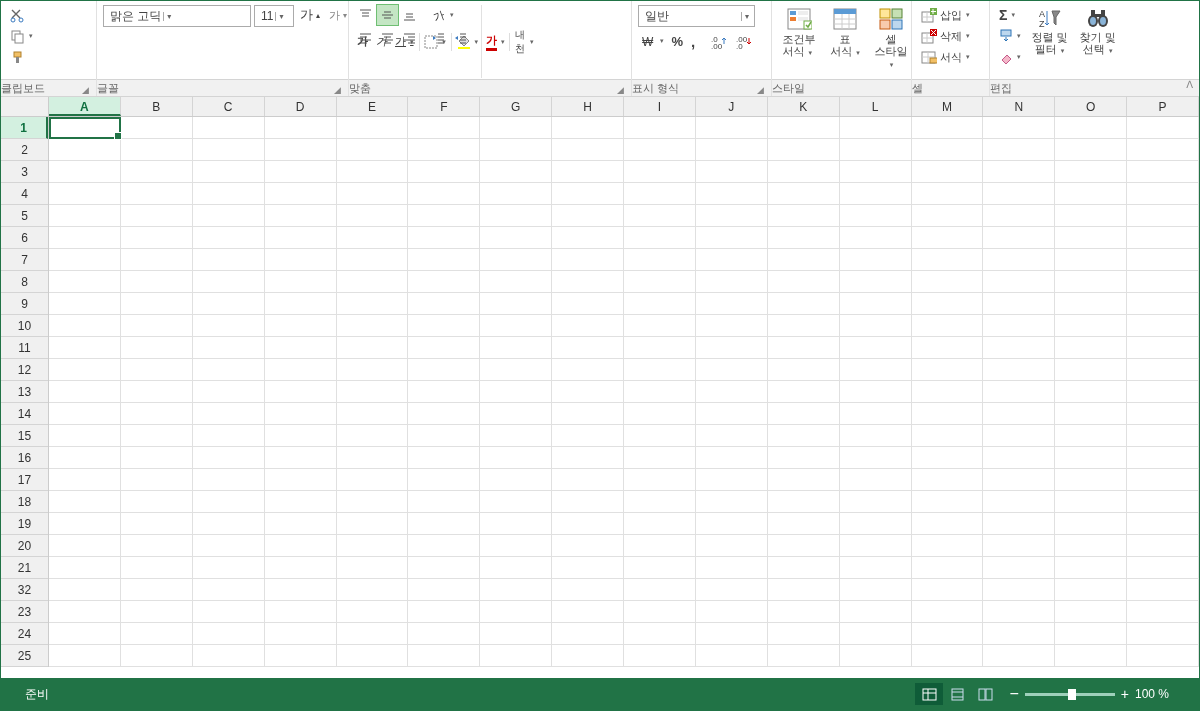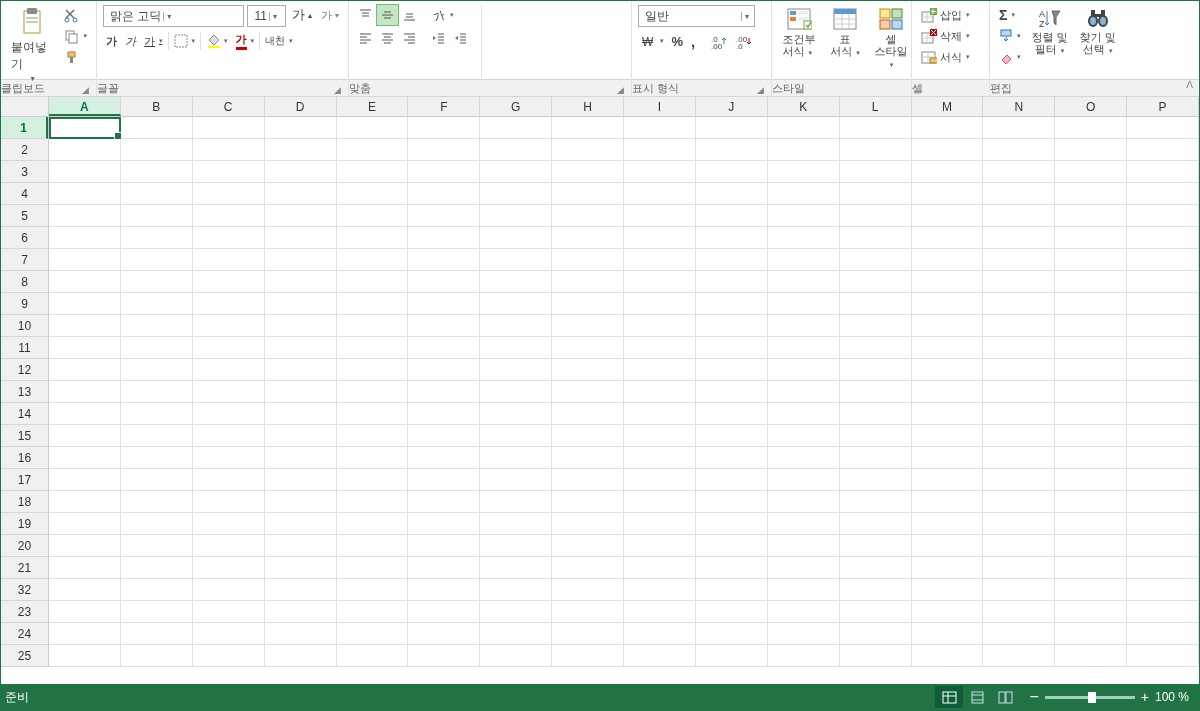--- a/index.html
+++ b/index.html
@@ -24,51 +24,39 @@
 .ch{width:72px;text-align:center;line-height:20px;border-right:1px solid #d4d4d4;font-size:12px;color:#333}
 .ch.sel-col{background:#d3f0e0;border-bottom:2px solid #217346;font-weight:bold;color:#0f7040}
 .rowhdrs{position:absolute;left:0;top:20px;width:48px;background:#f0f0f0;border-right:1px solid #ccc}
 .rh{height:22px;text-align:center;line-height:22px;border-bottom:1px solid #d4d4d4;font-size:12px;color:#333}
 .rh.sel-row{background:#d3f0e0;border-right:2px solid #217346;font-weight:bold;color:#0f7040}
 .cells{position:absolute;left:48px;top:20px;right:0;bottom:0}
 .row{display:flex;height:22px}
 .cell{width:72px;height:22px;border-right:1px solid #e0e0e0;border-bottom:1px solid #e0e0e0}
 .cursor{position:absolute;left:48px;top:20px;width:72px;height:22px;border:2px solid #217346;pointer-events:none;background:rgba(255,255,255,0)}
 .cursor::after{content:"";position:absolute;right:-3px;bottom:-3px;width:6px;height:6px;background:#217346;border:1px solid #fff}
-.status{position:absolute;bottom:0;left:0;right:0;height:26px;background:#217346;color:#fff;display:flex;align-items:center;justify-content:space-between;padding:0 4px;font-size:12px}
+.status{position:absolute;bottom:0;left:0;right:0;height:32px;background:#217346;color:#fff;display:flex;align-items:center;justify-content:space-between;padding:0 24px;font-size:12px}
 .status-right{display:flex;align-items:center;gap:10px}
 .view-btns{display:flex;gap:0}
 .vb{width:28px;height:22px;display:flex;align-items:center;justify-content:center;cursor:pointer;color:#d0e8dc}
 .vb.active{background:#0f5c38;color:#fff}
 .zoom{display:flex;align-items:center;gap:6px}
 .zslider{width:90px;height:3px;background:#9fd0bb;position:relative}
 .zslider::before{content:"";position:absolute;left:50%;top:-3px;width:2px;height:9px;background:#cfe8dc}
 .zthumb{position:absolute;left:48%;top:-4px;width:8px;height:11px;background:#fff}
 .highlight{background:#c4e6c4!important;outline:1px solid #6fbf73}
 svg{display:block}
 </style>
 </head>
 <body>
 
 <div class="ribbon">
 
   <div class="grp" style="width:96px">
     <div class="grp-body">
-      <div class="big-btn">
-        <span class="ico">
-          <svg width="28" height="30">
-              <rect x="6" y="4" width="16" height="22" fill="#fff" stroke="#c08a3e"></rect>
-              <rect x="9" y="1" width="10" height="6" rx="1" fill="#8a8a8a"></rect>
-              <rect x="8" y="10" width="12" height="2" fill="#b5d8a6"></rect>
-              <rect x="8" y="14" width="12" height="2" fill="#b5d8a6"></rect>
-            </svg>
-        </span>
-        <span>붙여넣기</span>
-        <span class="arrow-sm">▼</span>
-      </div>
       <div class="small-col">
         <div class="small-btn">
             <span class="ico">
               <svg width="15" height="15">
                 <path d="M2 2 L10 10 M10 2 L2 10" stroke="#666" stroke-width="1.4"></path>
                 <circle cx="3" cy="12" r="2" fill="none" stroke="#3a7ac0"></circle>
                 <circle cx="11" cy="12" r="2" fill="none" stroke="#3a7ac0"></circle>
               </svg>
             </span>
           </div>
@@ -87,21 +75,21 @@
                 <rect x="4" y="2" width="7" height="5" fill="#f2c066" stroke="#b0812f"></rect>
                 <rect x="6" y="7" width="3" height="6" fill="#888"></rect>
               </svg>
             </span>
           </div>
       </div>
     </div>
   </div>
 
   <div class="grp" style="width:252px">
-    <div class="grp-body" style="flex-direction:column;">
+    <div class="grp-body" style="flex-direction:row;">
       <div style="display:flex;gap:3px">
         <div class="sel" style="width:148px">
             <span>맑은 고딕</span>
             <span class="arrow">▾</span>
           </div>
         <div class="sel" style="width:40px">
             <span>11</span>
             <span class="arrow">▾</span>
           </div>
         <div class="small-btn" style="font-size:13px">

